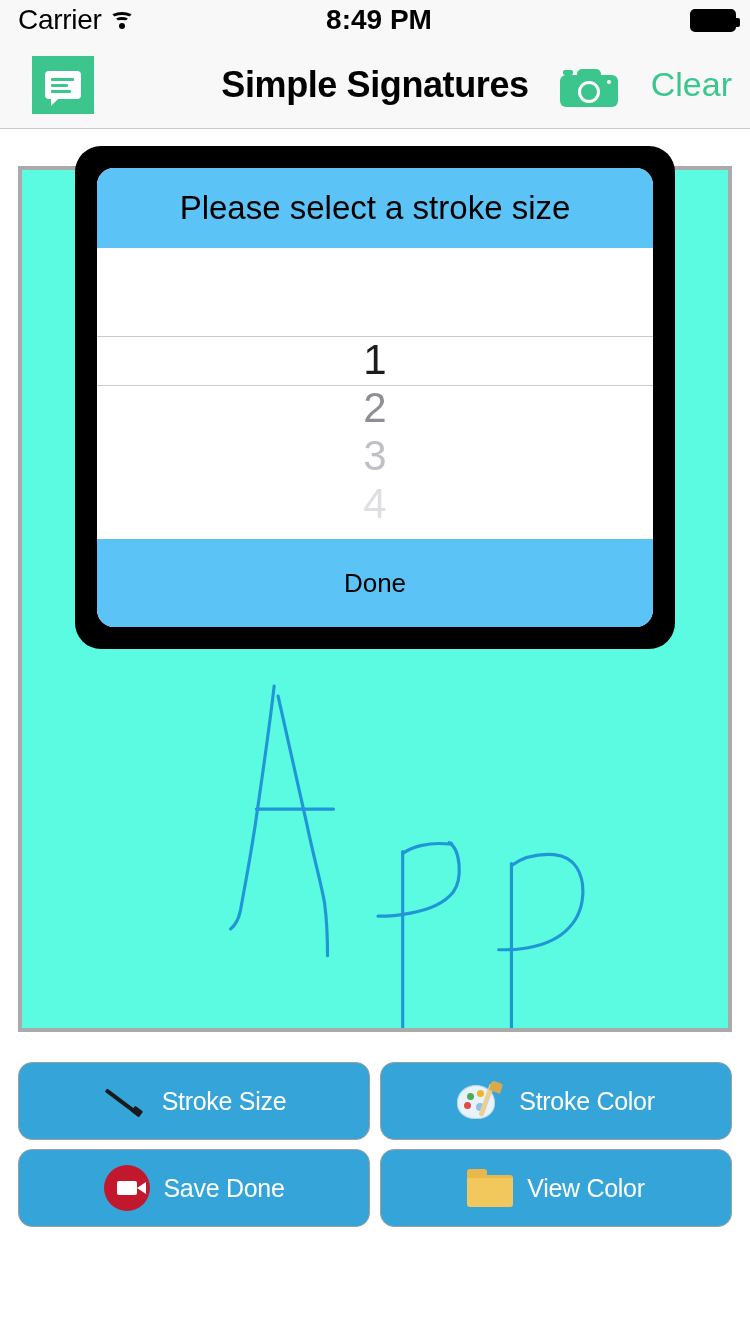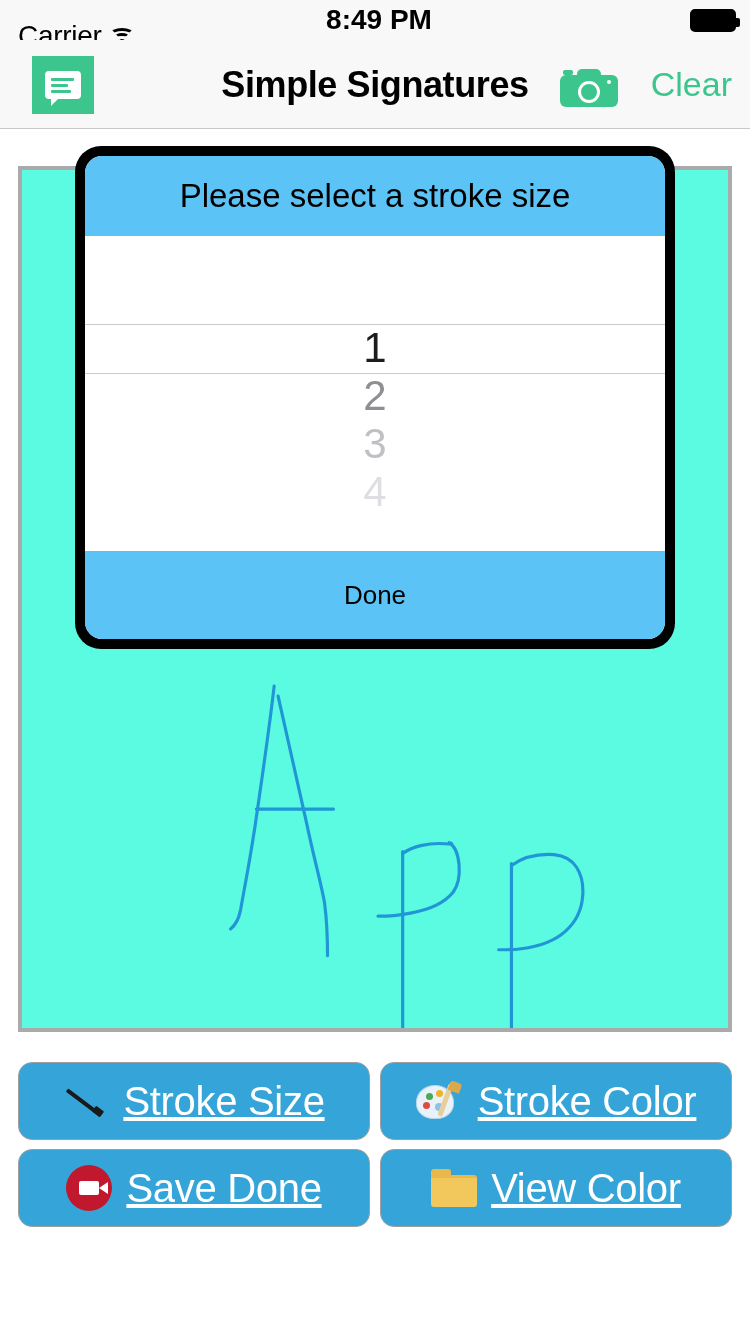--- a/index.html
+++ b/index.html
@@ -15,21 +15,21 @@
     background:#ffffff;
   }
 
   
   .status-bar{
     position:absolute; left:0; top:0; width:750px; height:40px;
     background:#f8f8f8;
     display:flex; align-items:center;
   }
   .status-left{
-    position:absolute; left:18px; top:16px; height:40px;
+    position:absolute; left:18px; top:0; height:40px;
     display:flex; align-items:center; gap:8px;
   }
   .carrier-text{
     font-size:28px; color:#000; letter-spacing:-0.3px;
   }
   .wifi-icon{ width:26px; height:20px; position:relative; }
   .wifi-icon span{
     position:absolute; left:50%; border:3px solid #000;
     border-bottom-color:transparent; border-left-color:transparent;
     border-right-color:transparent; border-radius:50% 50% 0 0;
@@ -130,21 +130,21 @@
     border:4px solid #aaaaaa;
   }
   .canvas-wrap svg{ display:block; width:100%; height:100%; }
 
   
   .modal{
     position:absolute; left:75px; top:146px;
     width:600px; height:503px;
     background:#000;
     border-radius:26px;
-    padding:10px;
+    padding:22px;
     z-index:40;
   }
   .modal-inner{
     width:100%; height:100%;
     background:#ffffff;
     border-radius:17px;
     overflow:hidden;
     display:flex; flex-direction:column;
   }
   .modal-header{
@@ -188,21 +188,21 @@
     flex:1; height:78px;
     background:#35a5d9;
     border:1.5px solid #9e9e9e;
     border-radius:14px;
     display:flex; align-items:center; justify-content:center;
     gap:14px;
     cursor:pointer;
     overflow:hidden;
   }
   .act-btn .lbl{
-    font-size:40px; color:#ffffff; letter-spacing:-0.3px;text-decoration:underline;
+    font-size:25px; color:#ffffff; letter-spacing:-0.3px;
   }
   
   .pen-icon{
     width:46px; height:38px; position:relative; flex:none;
   }
   .pen-icon::before{
     content:""; position:absolute; left:4px; top:6px;
     width:42px; height:4px; background:#1a1a1a;
     transform:rotate(37deg); transform-origin:left center;
     border-radius:1px;

